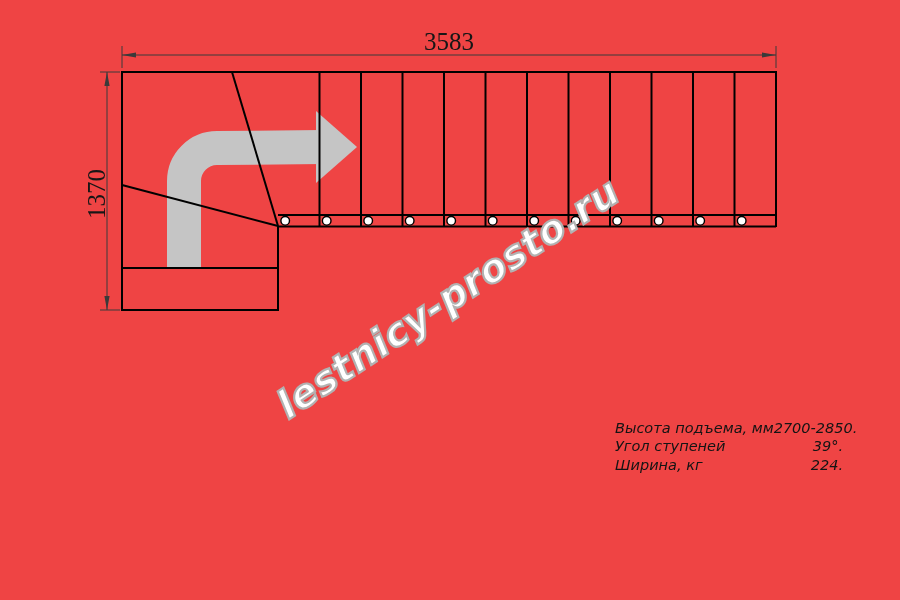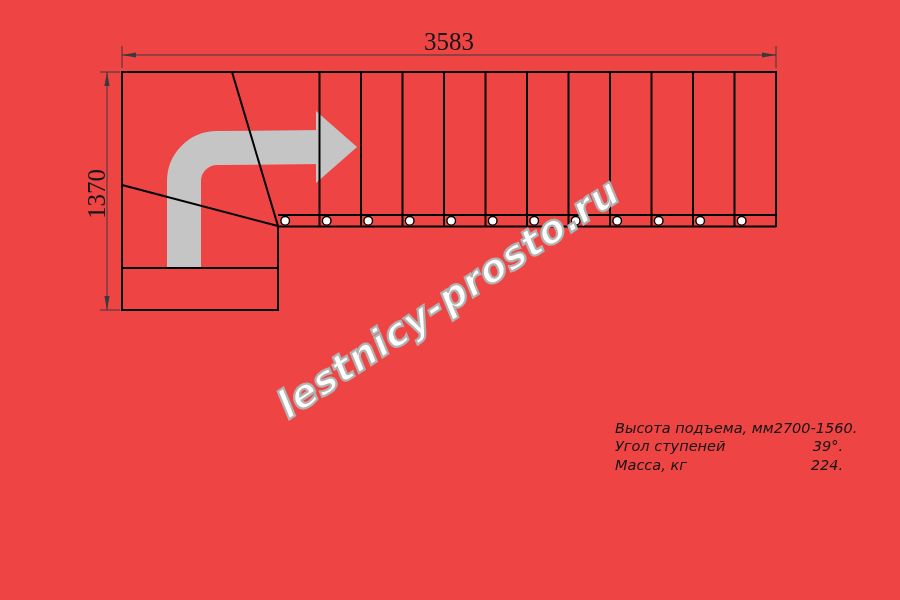--- a/index.html
+++ b/index.html
@@ -121,25 +121,25 @@
   </svg>
 
   <div class="dim-label dim-w">3583</div>
   <div class="dim-label dim-h">1370</div>
 
   <div class="watermark">lestnicy-prosto.ru</div>
 
   <div class="specs">
     <div class="row">
       <span>Высота подъема, мм</span>
-      <span class="val">2700-1560.</span>
+      <span class="val">2700-2850.</span>
     </div>
     <div class="row">
       <span>Угол ступеней</span>
       <span class="val">39°.</span>
     </div>
     <div class="row">
-      <span>Масса, кг</span>
+      <span>Ширина, кг</span>
       <span class="val">224.</span>
     </div>
   </div>
 
 </div>
 
 </body></html>

